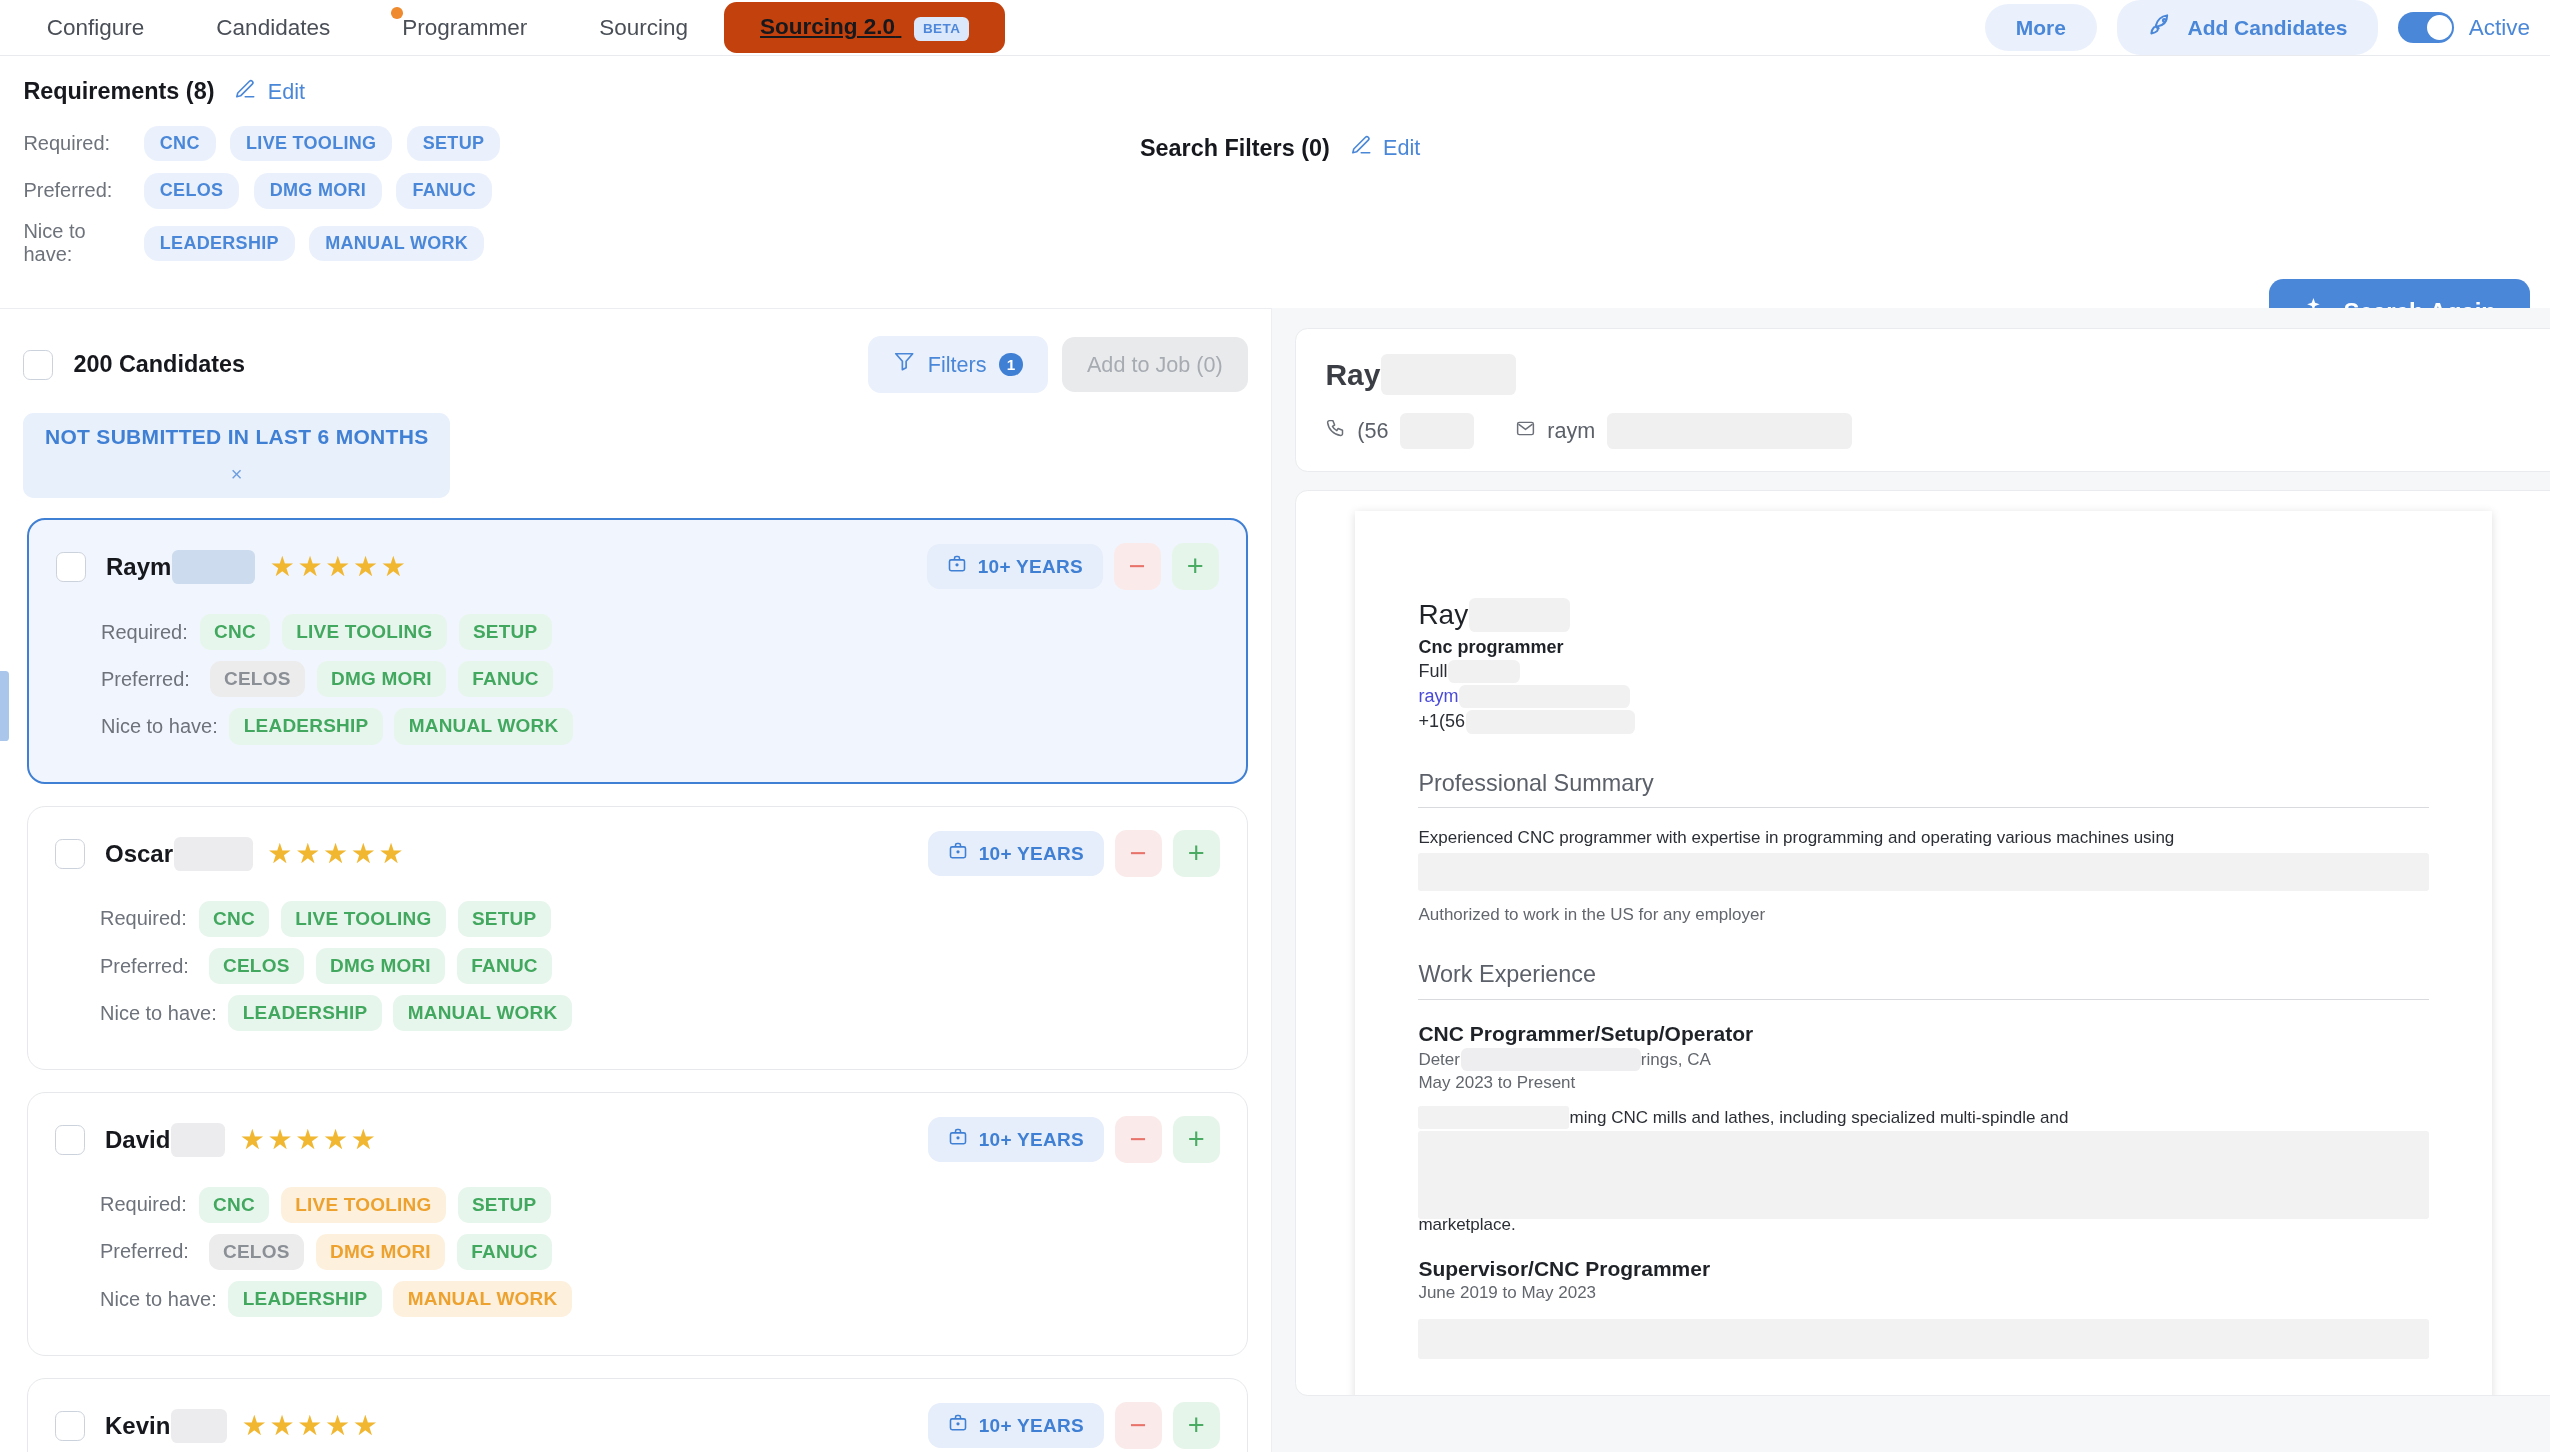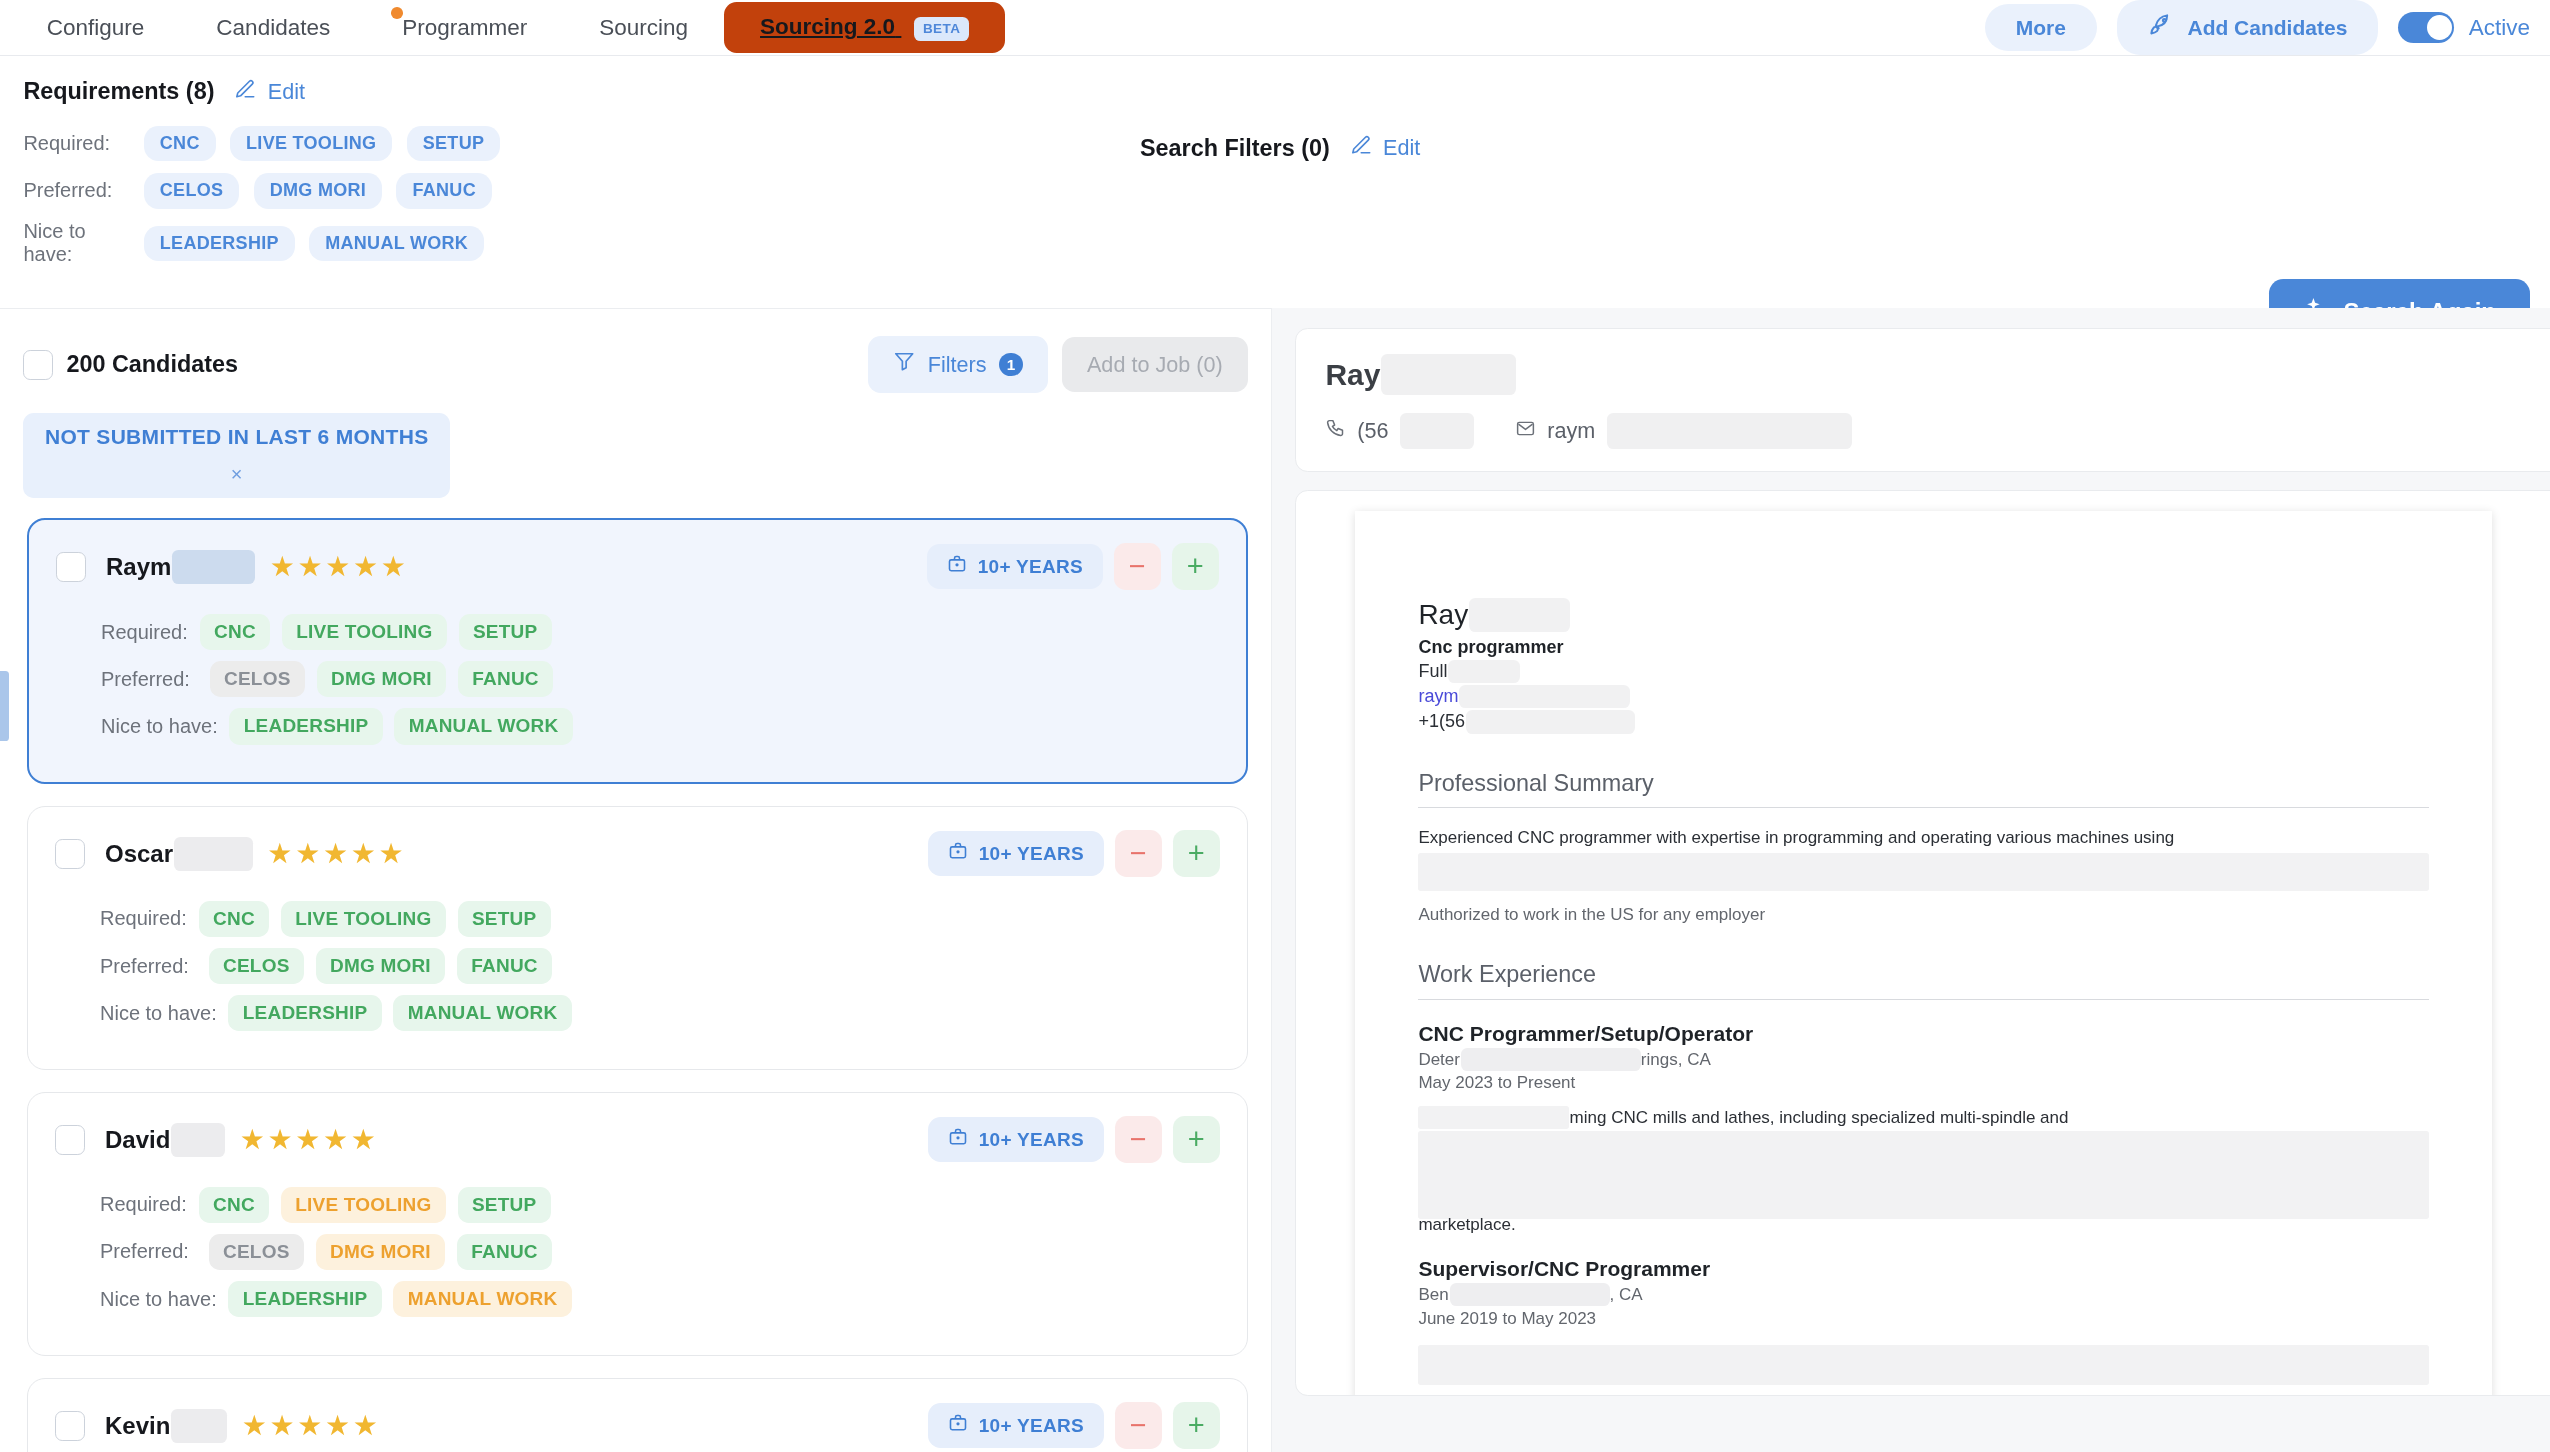--- a/index.html
+++ b/index.html
@@ -80,21 +80,21 @@
   
   .left-panel {
     position:absolute; left:0; top:308px; width:1271px; height:1144px;
     background:#fff; border-top:0.9px solid #ebedf0; overflow:hidden;
   }
   .list-toolbar { display:flex; align-items:center; padding:27px 23.4px 0 23.4px; }
   .cb {
     width:30px; height:30px; border:1.8px solid #ccd2db; border-radius:7.2px;
     background:#fff; cursor:pointer; flex-shrink:0;
   }
-  .cand-count { font-size:23.4px; font-weight:700; color:#16181d; margin-left:13px; }
+  .cand-count { font-size:23.4px; font-weight:700; color:#16181d; margin-left:20px; }
   .toolbar-right { margin-left:auto; display:flex; align-items:center; gap:14.4px; }
   .filters-btn {
     background:#eaf1fc; color:#4a87d8; border:none; border-radius:12.6px;
     font-size:21.6px; font-weight:400; padding:14.4px 25px; cursor:pointer;
     display:flex; align-items:center; gap:12.6px;
   }
   .filters-count {
     background:#3f7fd4; color:#fff; font-size:15.3px; font-weight:700;
     width:23.4px; height:23.4px; border-radius:50%;
     display:flex; align-items:center; justify-content:center;
@@ -611,23 +611,18 @@
       <div class="r-meta">May 2023 to Present</div>
 
       <div class="r-wrap">
         <div class="r-body" style="margin-top:0">experience programming CNC mills and lathes, including specialized multi-spindle and</div>
         <div class="r-mask" style="left:0;top:0;width:151px;height:23.4px"></div>
         <div class="block" style="height:88px;margin-top:0"></div>
         <div class="r-tail" style="margin-top:-3.6px">marketplace.</div>
       </div>
 
       <div class="r-job">Supervisor/CNC Programmer</div>
-      <div class="r-meta">
-        <span>Ben</span>
-        <span class="redact" style="width:160px;height:22.5px"></span>
-        <span>, CA</span>
-      </div>
       <div class="r-meta">June 2019 to May 2023</div>
       <div class="block" style="height:40px;margin-top:16px"></div>
     </div>
   </div>
 </div>
 
 
 </body></html>

